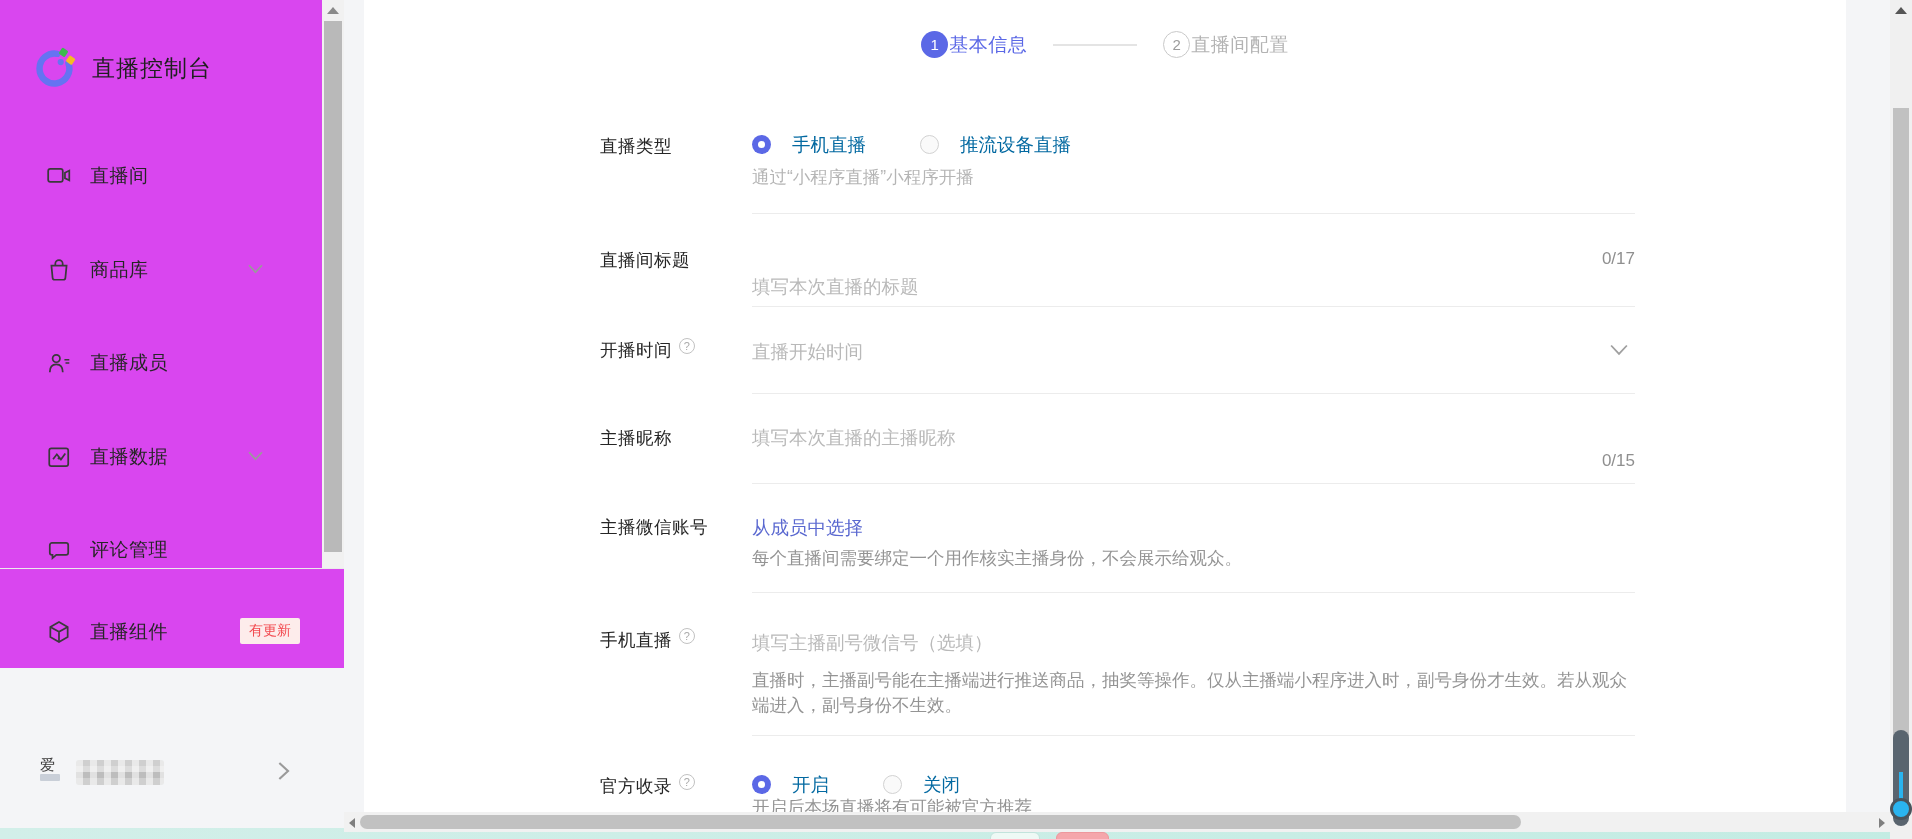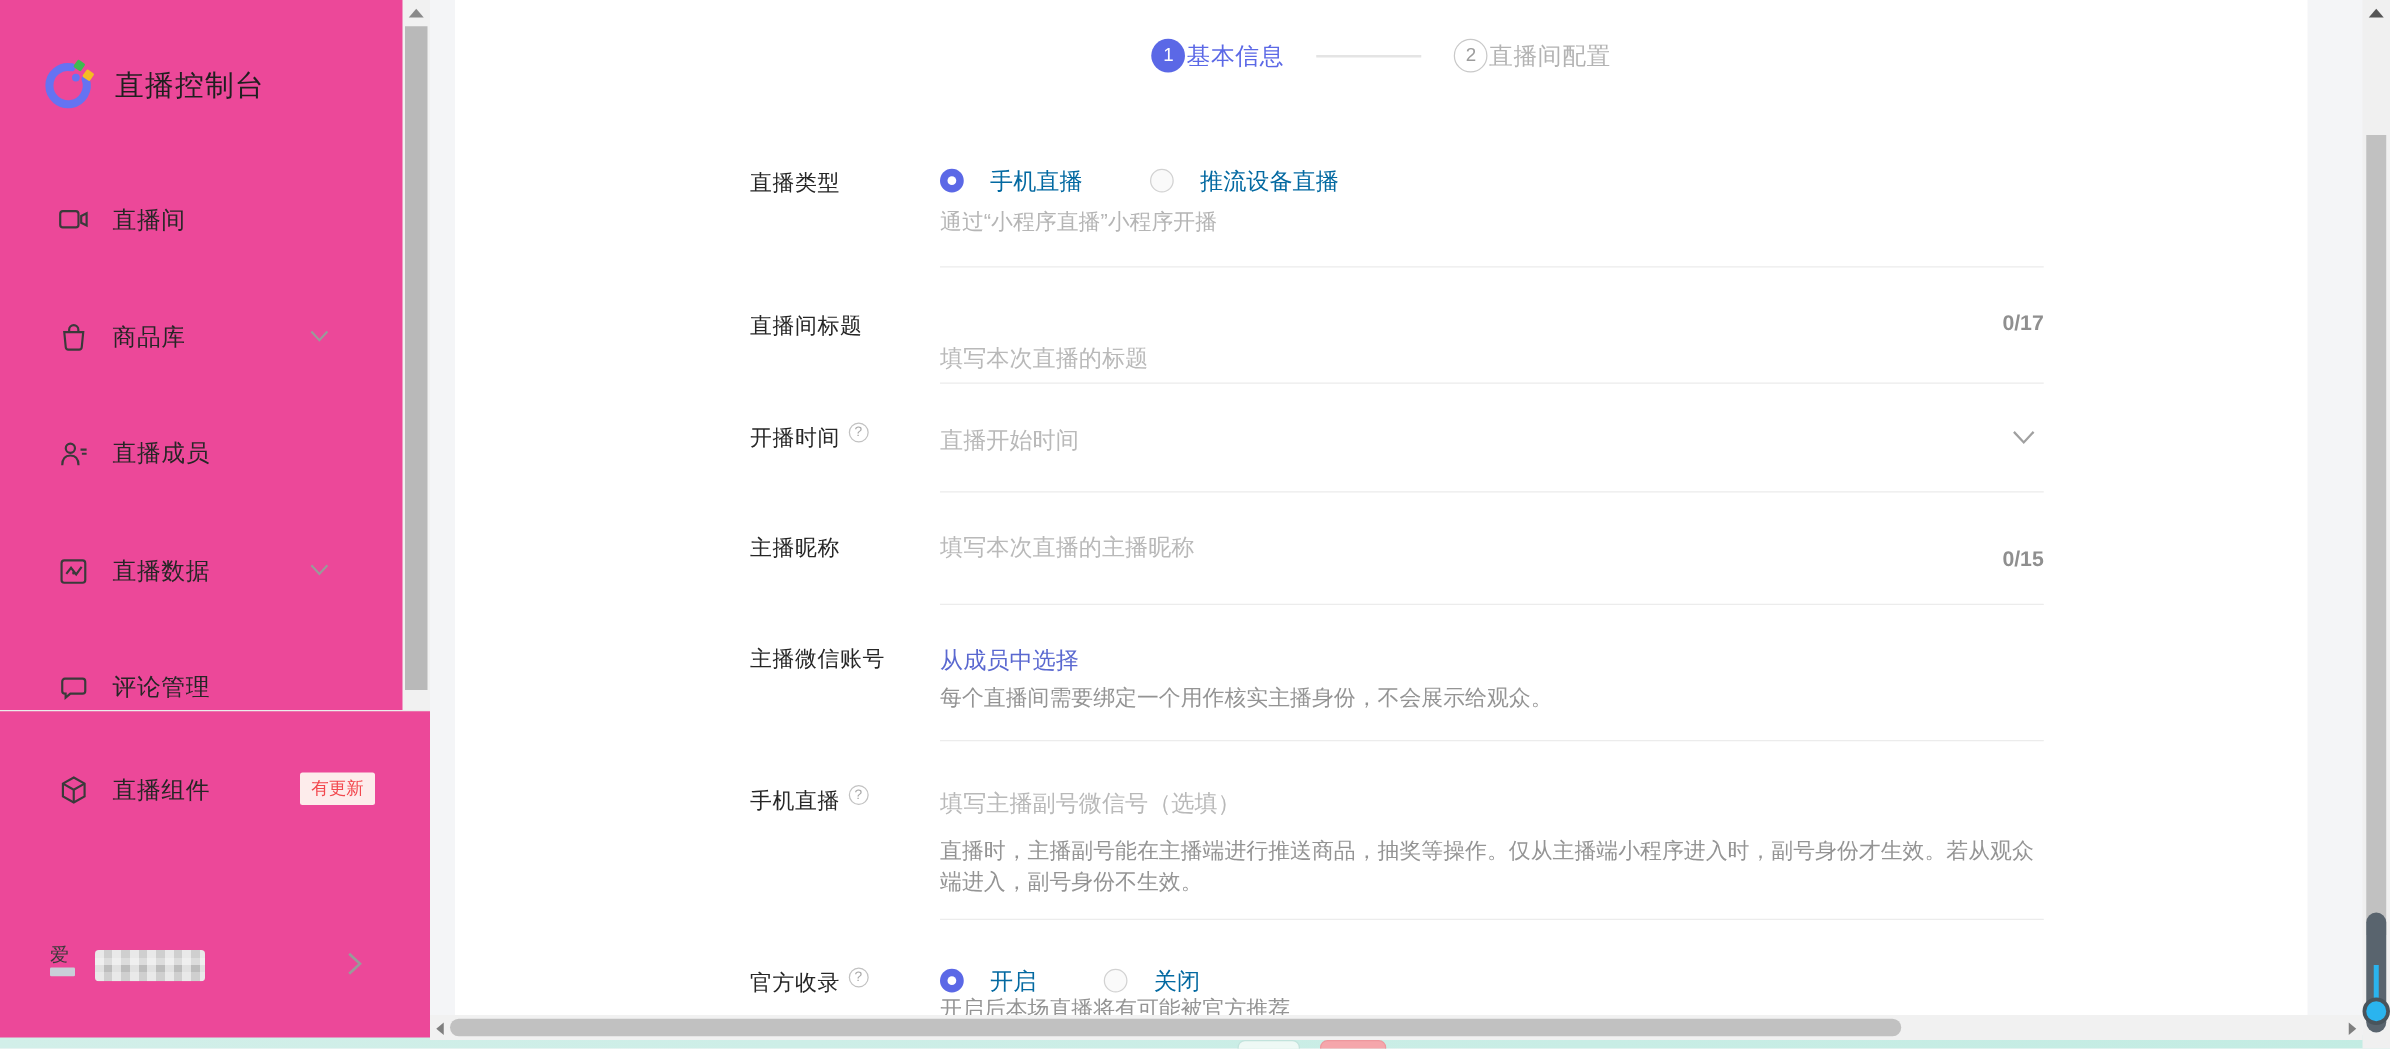--- a/index.html
+++ b/index.html
@@ -8,21 +8,21 @@
   #screen { position:relative; width:1912px; height:839px; overflow:hidden; background:#f4f5f7; }
 
   
   .teal-bar { position:absolute; left:0; top:828px; width:1912px; height:11px;
     background:linear-gradient(90deg,#d2efe9,#c3ece3); }
   .peek-btn { position:absolute; top:832px; height:14px; border-radius:6px 6px 0 0; }
   .peek-btn.light { left:990px; width:50px; background:#eef9f5; border:1px solid #c2e3dc; }
   .peek-btn.pink  { left:1056px; width:53px; background:#f5a6ab; border:1px solid #ee979d; }
 
   
-  .sidebar { position:absolute; left:0; top:0; width:344px; height:830px; background:#ec4899; }
+  .sidebar { position:absolute; left:0; top:0; width:344px; height:668px; background:#d946ef; }
   .logo-row { position:absolute; left:33px; top:47px; display:flex; align-items:center; }
   .logo-svg { width:43px; height:43px; }
   .app-title { margin-left:16px; font-size:23px; color:#1f1f1f; letter-spacing:1px; }
 
   .side-item { position:absolute; left:0; width:322px; height:56px; display:flex; align-items:center; cursor:pointer; }
   .side-item .s-icon { margin-left:46px; width:26px; height:26px; flex:0 0 26px; }
   .side-item .s-label { margin-left:18px; font-size:19px; color:#262626; letter-spacing:.5px; }
   .side-chevron { position:absolute; left:248px; top:22px; }
   .side-badge { position:absolute; left:240px; top:14px; background:#fdeceb; color:#f2484e;
     font-size:14px; padding:4px 9px; border-radius:2px; }
@@ -68,21 +68,21 @@
   .optrow { display:flex; align-items:center; }
   .opt { display:flex; align-items:center; cursor:pointer; margin-right:54px; }
   .radio { width:19px; height:19px; border-radius:50%; background:#5b68e6; position:relative; flex:0 0 19px; }
   .radio::after { content:""; position:absolute; left:6px; top:6px; width:7px; height:7px; border-radius:50%; background:#fff; }
   .radio.off { background:#fafafa; border:1px solid #d2d2d2; }
   .radio.off::after { display:none; }
   .optlabel { margin-left:21px; font-size:18.5px; color:#0369a1; }
   .finput { position:absolute; left:388px; width:800px; height:32px; border:none; outline:none;
     font-size:18.5px; color:#444; background:transparent; font-family:inherit; }
   .finput::placeholder { color:#b9b9b9; }
-  .fright { position:absolute; left:1121px; width:150px; text-align:right; font-size:17px; color:#8f8f8f;font-weight:bold; }
+  .fright { position:absolute; left:1121px; width:150px; text-align:right; font-size:17px; color:#8f8f8f; }
   .flink { position:absolute; left:388px; font-size:18.5px; color:#5a68d0; cursor:pointer; }
   .help, .help-light { position:absolute; left:388px; font-size:17.5px; line-height:25px; width:883px; }
   .help { color:#949494; }
   .help-light { color:#b5b5b5; }
   .fline { position:absolute; left:388px; width:883px; height:1px; background:#ececec; }
   .sel-chevron { position:absolute; left:1246px; cursor:pointer; }
 
   
   .h-scroll { position:absolute; left:344px; top:812px; width:1546px; height:20px; background:#f1f1f1; }
   .h-scroll .thumb { position:absolute; left:16px; top:3px; width:1161px; height:14px; background:#c1c1c1; border-radius:7px; }
@@ -247,21 +247,21 @@
       <input class="finput" style="top: 336px;" placeholder="直播开始时间">
       <svg class="sel-chevron" style="top:344px" width="18" height="12" viewBox="0 0 16 10">
         <path d="M1 1 L8 8.5 L15 1" fill="none" stroke="#a0a0a0" stroke-width="1.6"></path>
       </svg>
       <div class="fline" style="top:393px"></div>
 
       <div class="flabel" style="top:426px">
         <span>主播昵称</span>
       </div>
       <input class="finput" style="top: 422px;" placeholder="填写本次直播的主播昵称">
-      <div class="fright" style="top:438px">0/15</div>
+      <div class="fright" style="top:451px">0/15</div>
       <div class="fline" style="top:483px"></div>
 
       <div class="flabel" style="top:515px">
         <span>主播微信账号</span>
       </div>
       <div class="flink" style="top:515px">从成员中选择</div>
       <div class="help" style="top:546px">每个直播间需要绑定一个用作核实主播身份，不会展示给观众。</div>
       <div class="fline" style="top:592px"></div>
 
       <div class="flabel" style="top:628px">

